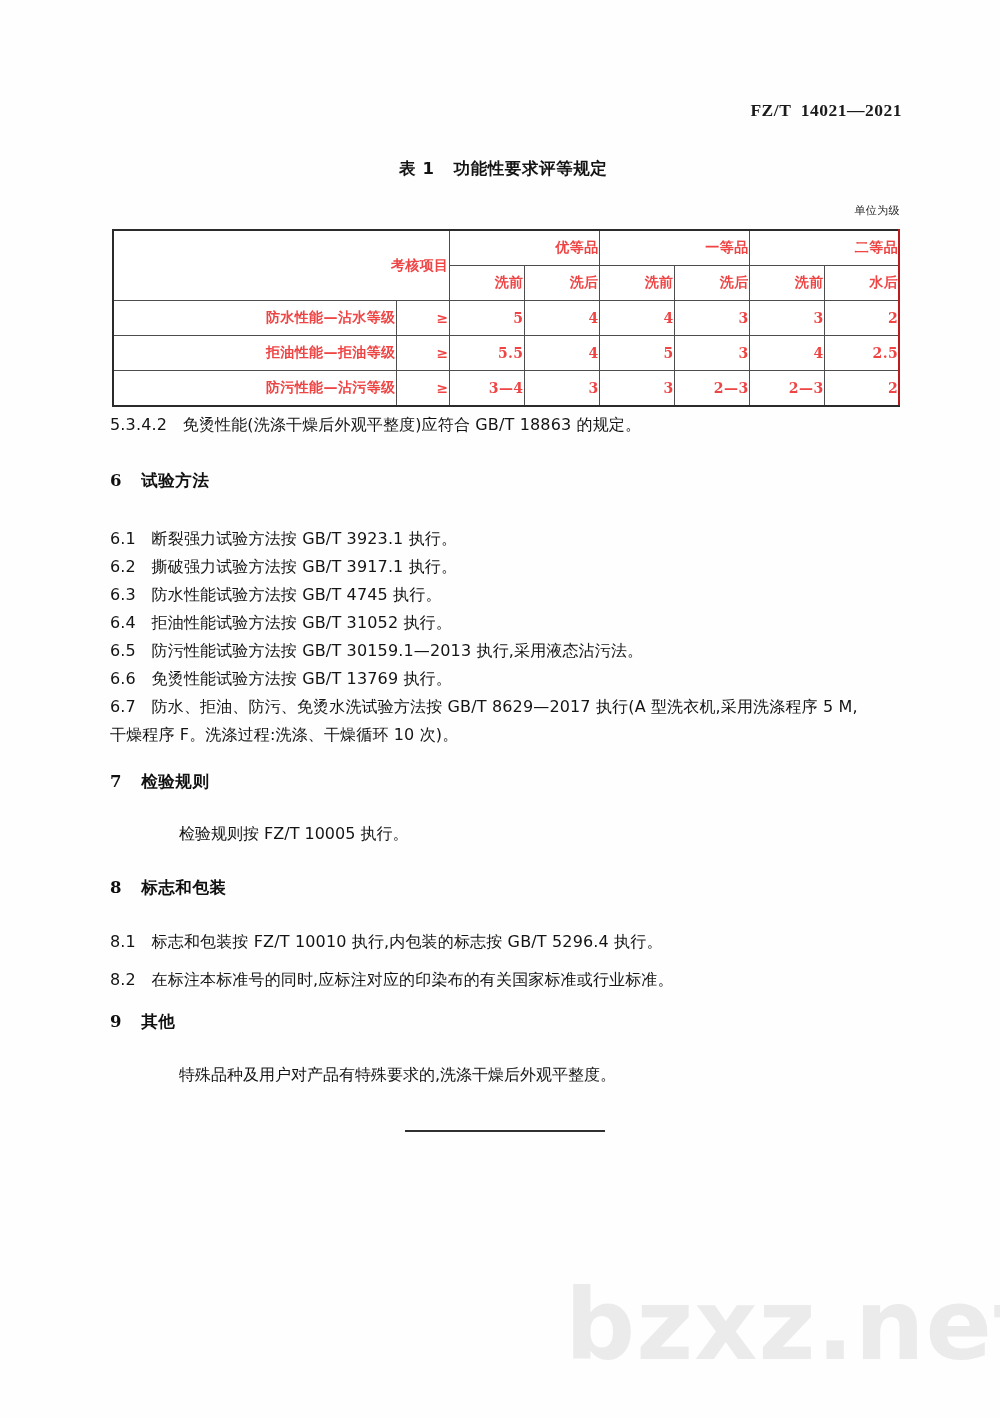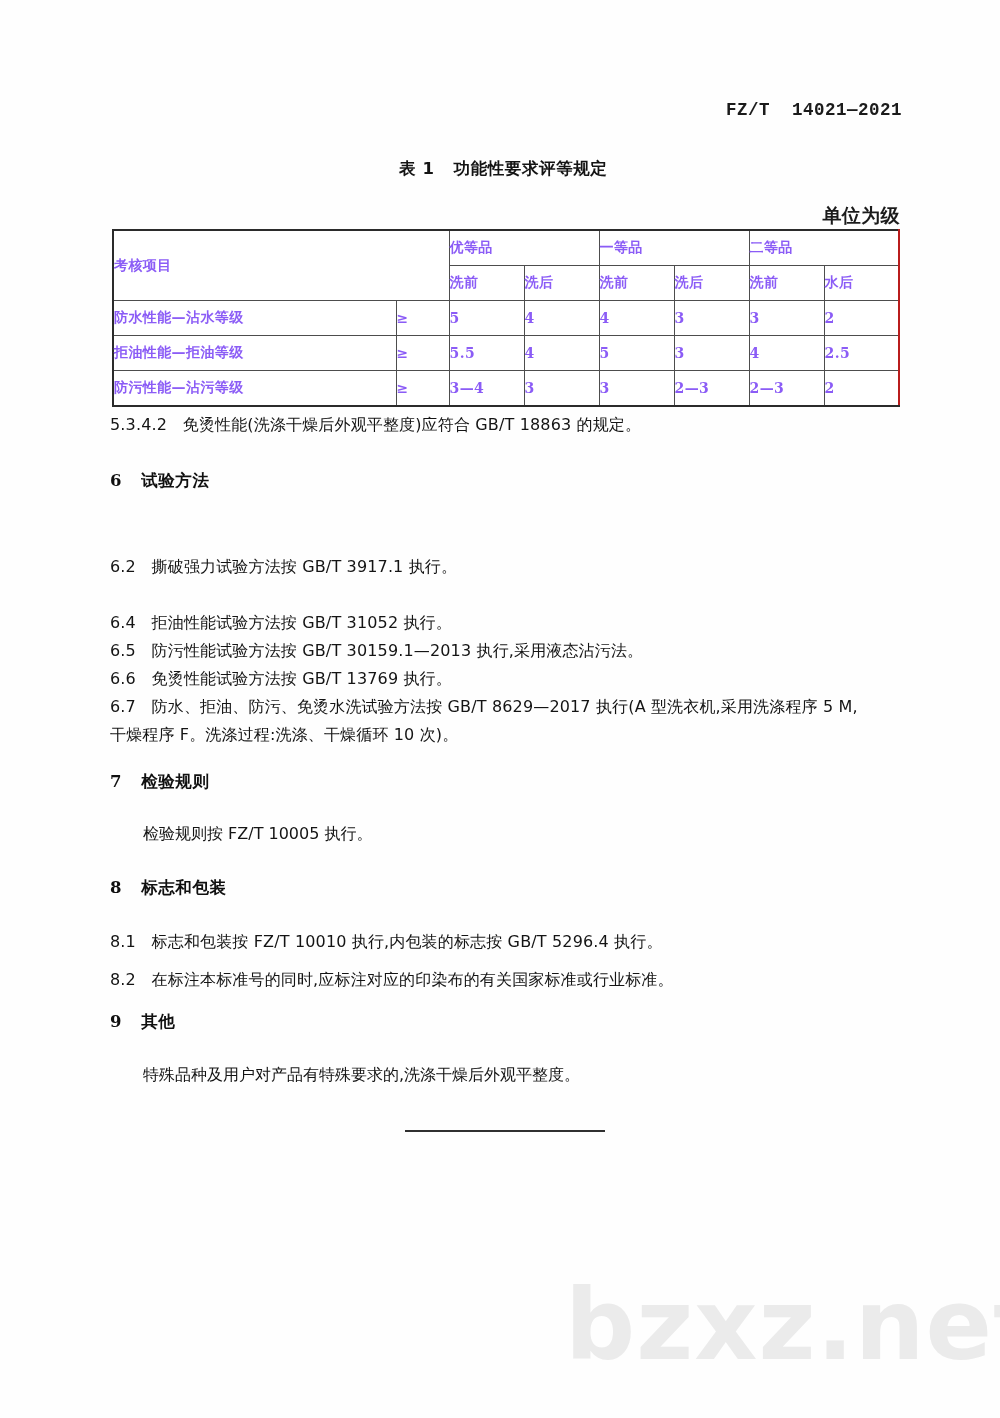--- a/index.html
+++ b/index.html
@@ -17,21 +17,21 @@
     height: 1418px;
     background: #fefefe;
     overflow: hidden;
   }
 
   
   .doc-header {
     position: absolute;
     top: 100px;
     right: 98px;
-    font-family: Liberation Mono, monospace;
+    font-family: Liberation Serif, serif;
     font-size: 17.5px;
     font-weight: bold;
     letter-spacing: 0.5px;
     color: #1b1b1b;
     white-space: pre;
   }
 
   
   .table-title {
     position: absolute;
@@ -40,41 +40,40 @@
     font-size: 16.5px;
     font-weight: bold;
     color: #141414;
     letter-spacing: 0.6px;
     white-space: pre;
   }
   .unit-note {
     position: absolute;
     top: 203px;
     right: 100px;
-    font-size: 19px;
+    font-size: 11px;
     color: #1b1b1b;
     letter-spacing: 0.4px;
-    font-weight: bold;
   }
 
   table.spec {
     position: absolute;
     top: 229px;
     left: 112px;
     width: 788px;
     border-collapse: collapse;
     table-layout: fixed;
     background: #ffffff;
   }
   table.spec td, table.spec th {
     border: 1px solid #4d4d4d;
     font-weight: bold;
     font-size: 14px;
-    color: #8b5cf6;
-    text-align: left;
+    color: #ef4444;
+    text-align: right;
     vertical-align: middle;
     padding: 0;
     height: 34px;
     letter-spacing: 0.4px;
   }
   table.spec .outer-l { border-left: 2px solid #2b2b2b; }
   table.spec .outer-r { border-right: 2px solid #b91c1c; }
   table.spec tr.first-row th { border-top: 2px solid #2b2b2b; }
   table.spec tr.last-row td { border-bottom: 2px solid #2b2b2b; }
 
@@ -121,20 +120,21 @@
     font-weight: bold;
     color: #101010;
     letter-spacing: 0.6px;
     white-space: pre;
   }
   .indent-para {
     position: absolute;
     font-size: 16px;
     color: #141414;
     white-space: pre;
+    margin-left: 36px;
   }
 
   .num {
     font-family: "DejaVu Serif", "Liberation Serif", serif;
     font-weight: bold;
   }
 
   
   .end-rule {
     position: absolute;
@@ -229,21 +229,23 @@
         <td class="val">2—3</td>
         <td class="val outer-r">2</td>
       </tr>
     </tbody>
   </table>
 
   <div class="clause" style="top:413px; left:110px;">5.3.4.2   免烫性能(洗涤干燥后外观平整度)应符合 GB/T 18863 的规定。</div>
 
   <div class="sec-heading" style="top:470px; left:110px;"><span class="num">6</span>   <span>试验方法</span></div>
 
+  <div class="clause" style="top:527px; left:110px;">6.1   断裂强力试验方法按 GB/T 3923.1 执行。</div>
   <div class="clause" style="top:555px; left:110px;">6.2   撕破强力试验方法按 GB/T 3917.1 执行。</div>
+  <div class="clause" style="top:583px; left:110px;">6.3   防水性能试验方法按 GB/T 4745 执行。</div>
   <div class="clause" style="top:611px; left:110px;">6.4   拒油性能试验方法按 GB/T 31052 执行。</div>
   <div class="clause" style="top:639px; left:110px;">6.5   防污性能试验方法按 GB/T 30159.1—2013 执行,采用液态沾污法。</div>
   <div class="clause" style="top:667px; left:110px;">6.6   免烫性能试验方法按 GB/T 13769 执行。</div>
   <div class="clause" style="top:695px; left:110px;">6.7   防水、拒油、防污、免烫水洗试验方法按 GB/T 8629—2017 执行(A 型洗衣机,采用洗涤程序 5 M,</div>
   <div class="clause" style="top:723px; left:110px;">干燥程序 F。洗涤过程:洗涤、干燥循环 10 次)。</div>
 
   <div class="sec-heading" style="top:771px; left:110px;"><span class="num">7</span>   <span>检验规则</span></div>
 
   <div class="indent-para" style="top:824px; left:143px;">检验规则按 FZ/T 10005 执行。</div>
 

